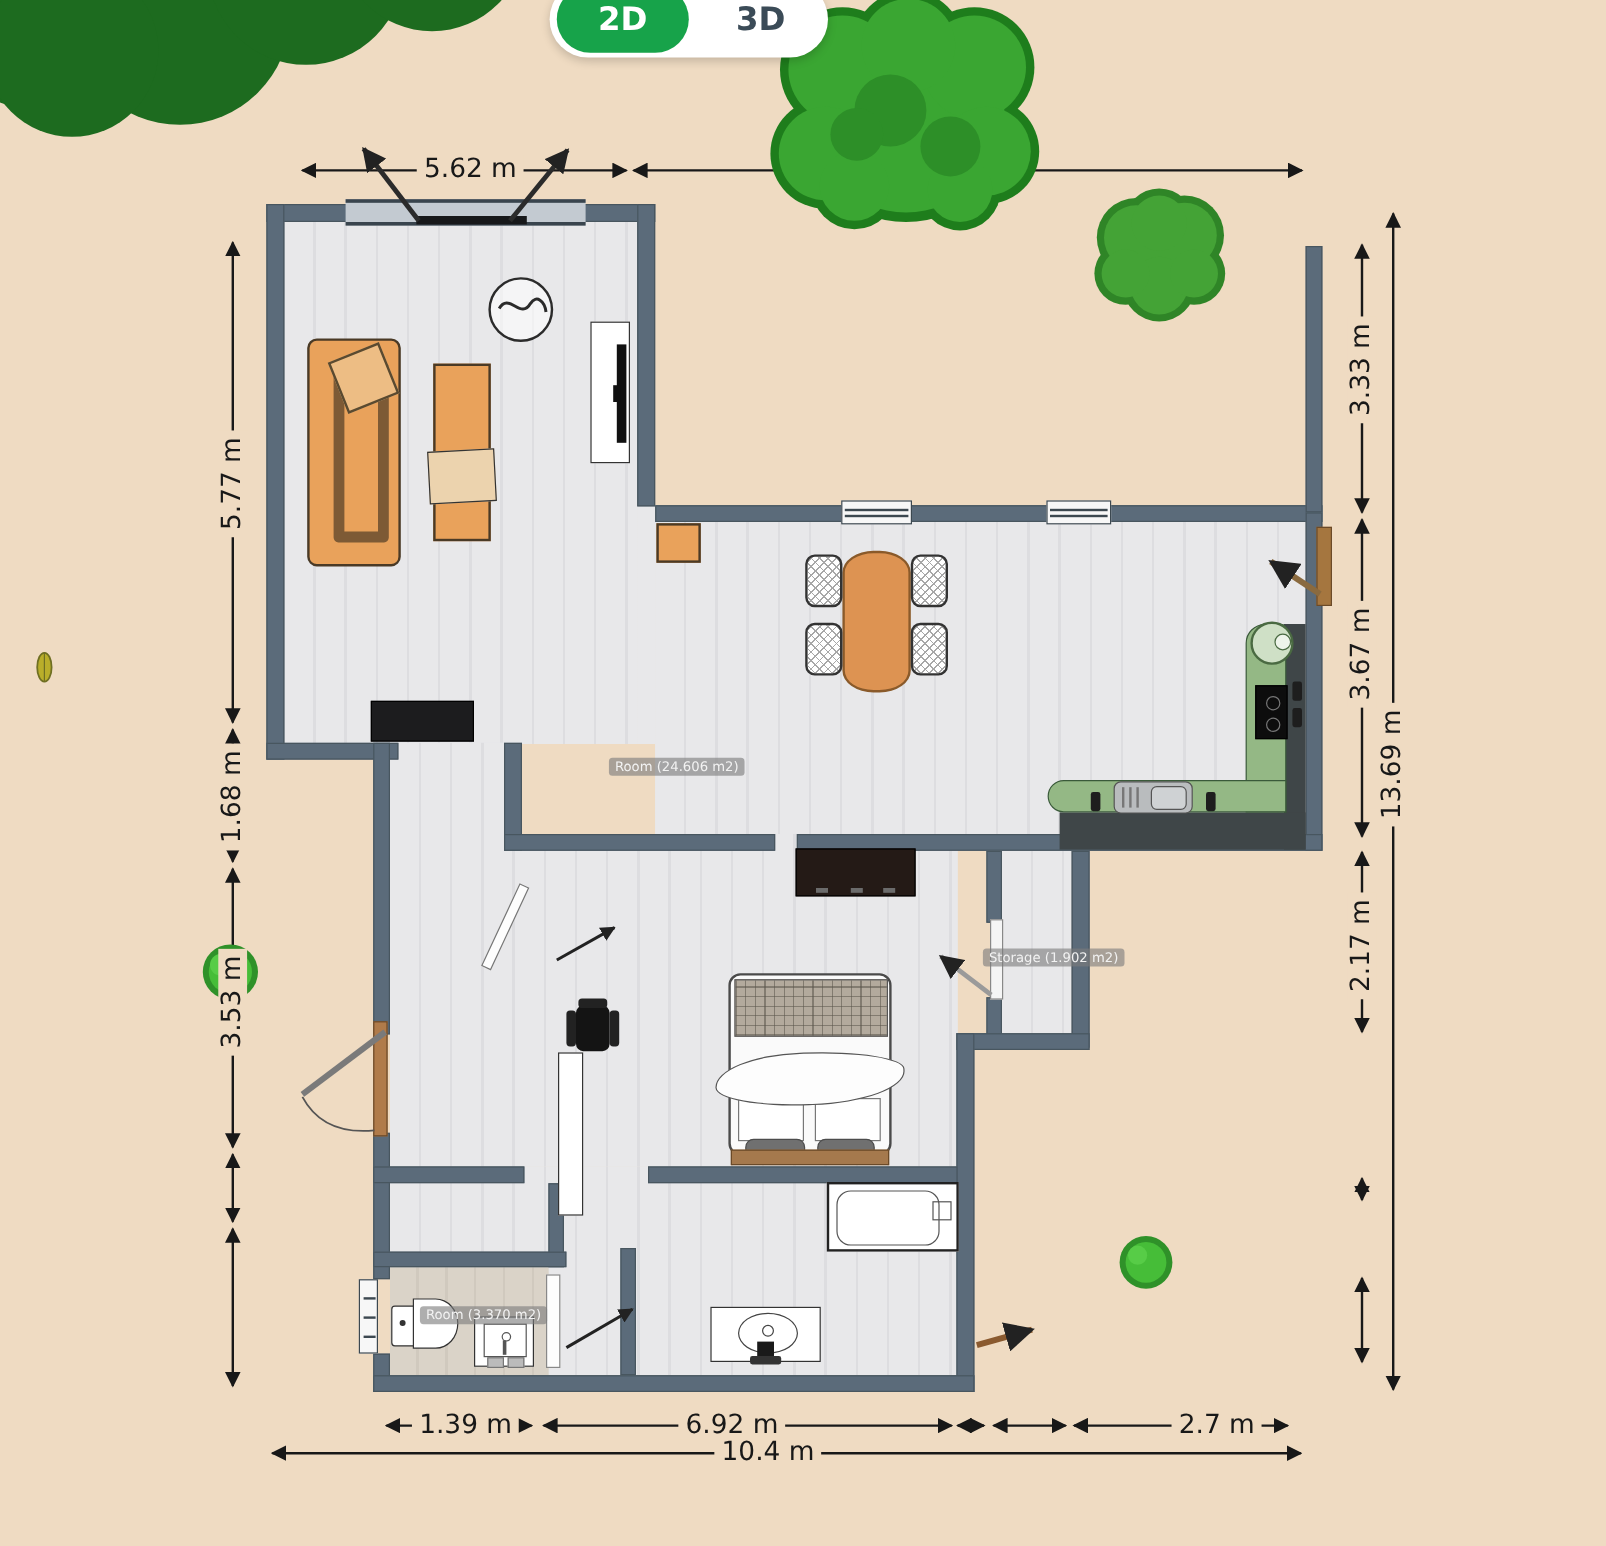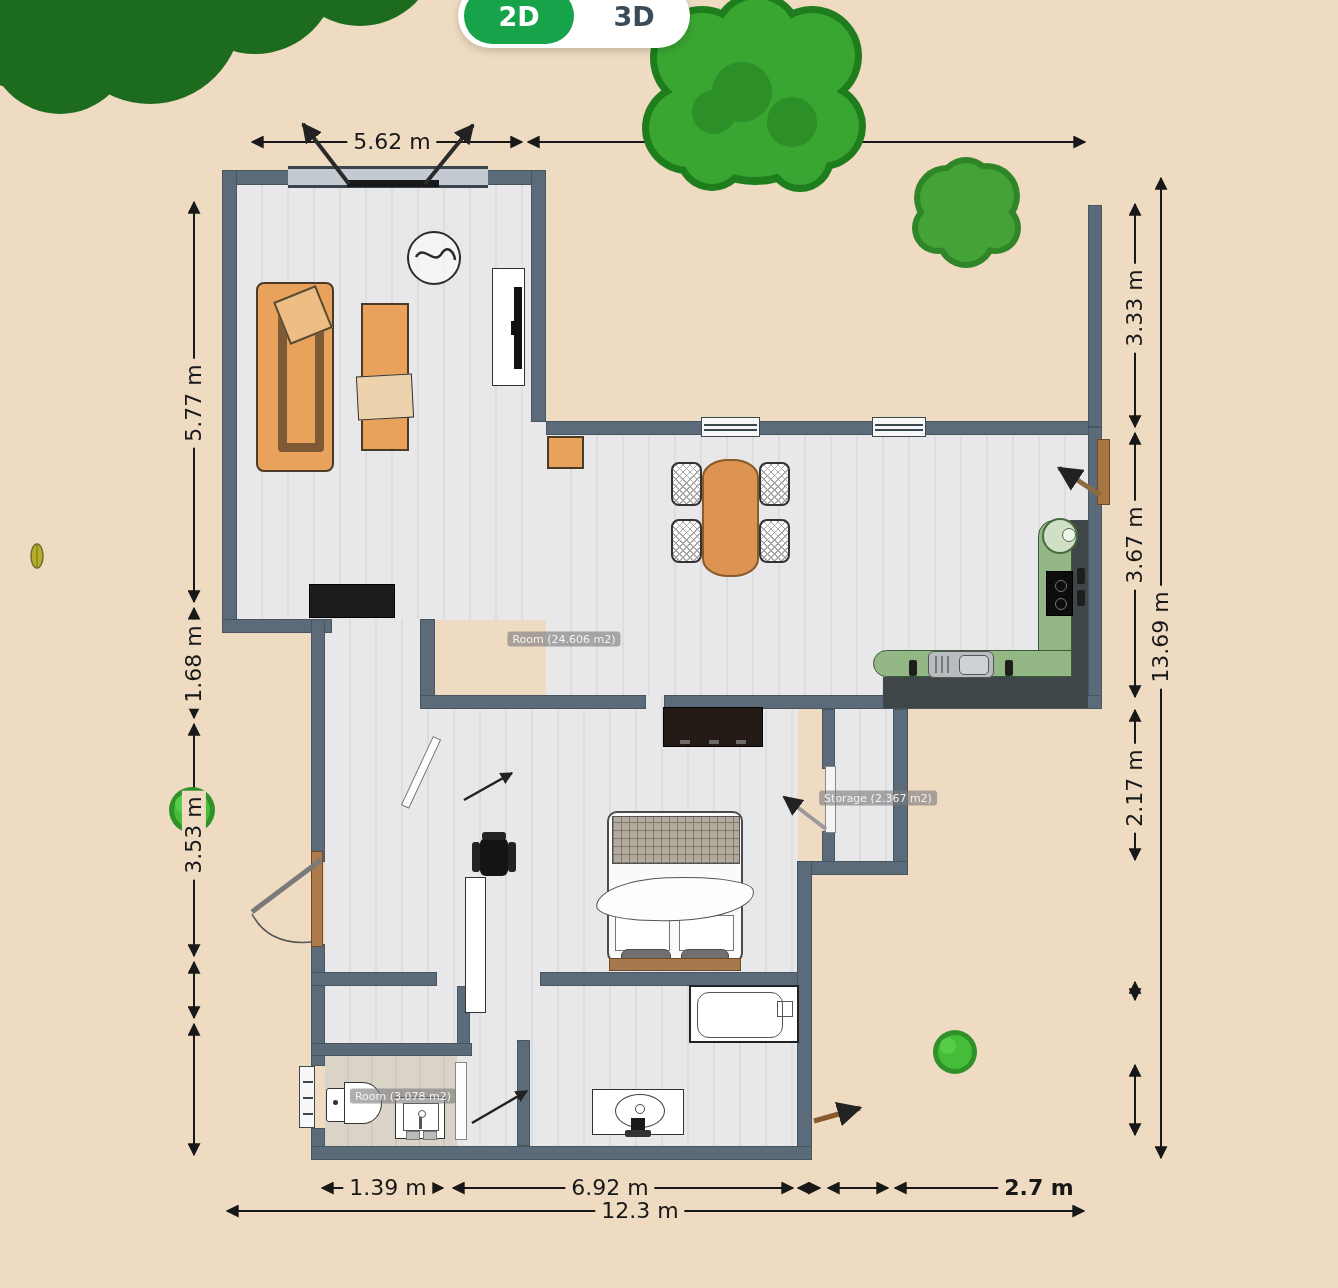--- a/index.html
+++ b/index.html
@@ -300,35 +300,35 @@
     <line x1="321" y1="860" x2="252" y2="912" stroke="#7a7a7a" stroke-width="5"></line>
     <path d="M 252 914 Q 269 946 312 942" stroke="#555" stroke-width="1.5" fill="none"></path>
     <line x1="1100" y1="495" x2="1059" y2="468" stroke="#8a6a3f" stroke-width="5" marker-end="url(#arr2)"></line>
     <line x1="826" y1="829" x2="784" y2="797" stroke="#9a9a9a" stroke-width="4" marker-end="url(#arr2)"></line>
     <line x1="464" y1="800" x2="512" y2="773" stroke="#222" stroke-width="2.5" marker-end="url(#arr2)"></line>
     <line x1="472" y1="1123" x2="527" y2="1091" stroke="#222" stroke-width="2.5" marker-end="url(#arr2)"></line>
     <line x1="814" y1="1121" x2="860" y2="1108" stroke="#8a5a2f" stroke-width="5" marker-end="url(#arr2)"></line>
   </svg>
 
   <div class="room-label" style="left:564px;top:639px;">Room (24.606 m2)</div>
-  <div class="room-label" style="left:878px;top:798px;">Storage (2.367 m2)</div>
-  <div class="room-label" style="left:403px;top:1096px;">Room (3.078 m2)</div>
+  <div class="room-label" style="left:878px;top:798px;">Storage (1.902 m2)</div>
+  <div class="room-label" style="left:403px;top:1096px;">Room (3.370 m2)</div>
 
   <div class="dim-h" style="left:392px;top:142px;">5.62 m</div>
   <div class="dim-v" style="left:194px;top:403px;">5.77 m</div>
   <div class="dim-v" style="left:194px;top:664px;">1.68 m</div>
   <div class="dim-v" style="left:194px;top:835px;">3.53 m</div>
   <div class="dim-v" style="left:1135px;top:308px;">3.33 m</div>
   <div class="dim-v" style="left:1135px;top:545px;">3.67 m</div>
   <div class="dim-v" style="left:1135px;top:788px;">2.17 m</div>
   <div class="dim-v" style="left:1161px;top:637px;">13.69 m</div>
   <div class="dim-h" style="left:388px;top:1188px;">1.39 m</div>
   <div class="dim-h" style="left:610px;top:1188px;">6.92 m</div>
-  <div class="dim-h" style="left:1039px;top:1188px;font-weight:bold;">2.7 m</div>
-  <div class="dim-h" style="left:640px;top:1211px;">12.3 m</div>
+  <div class="dim-h" style="left:1014px;top:1188px;">2.7 m</div>
+  <div class="dim-h" style="left:640px;top:1211px;">10.4 m</div>
 
   <div class="toggle-wrap">
     <div class="toggle-2d" style="background:#17a34a;">
       <span>2D</span>
     </div>
     <div class="toggle-3d">
       <span>3D</span>
     </div>
   </div>
 

